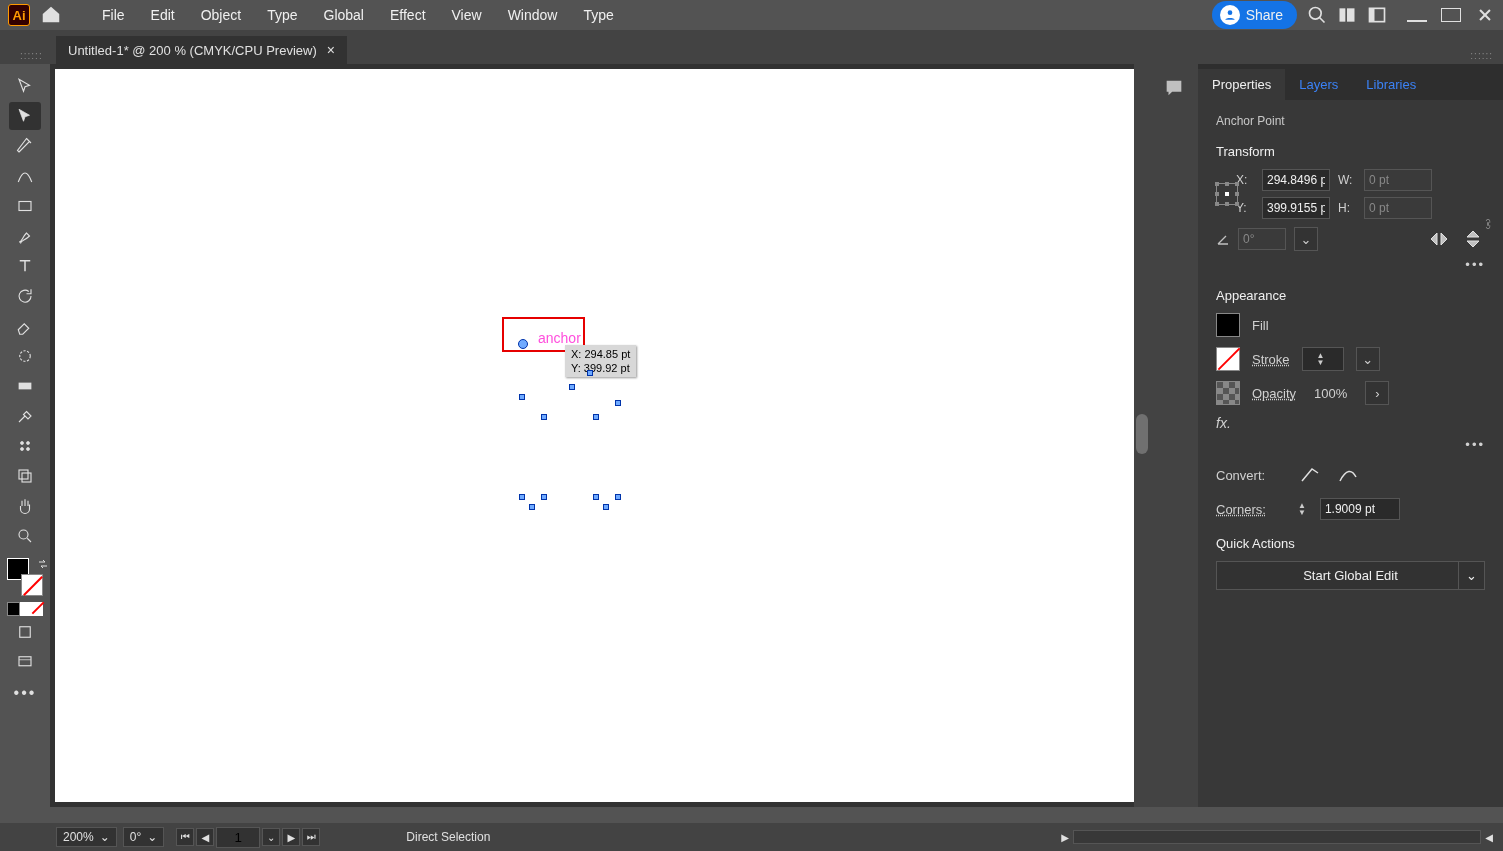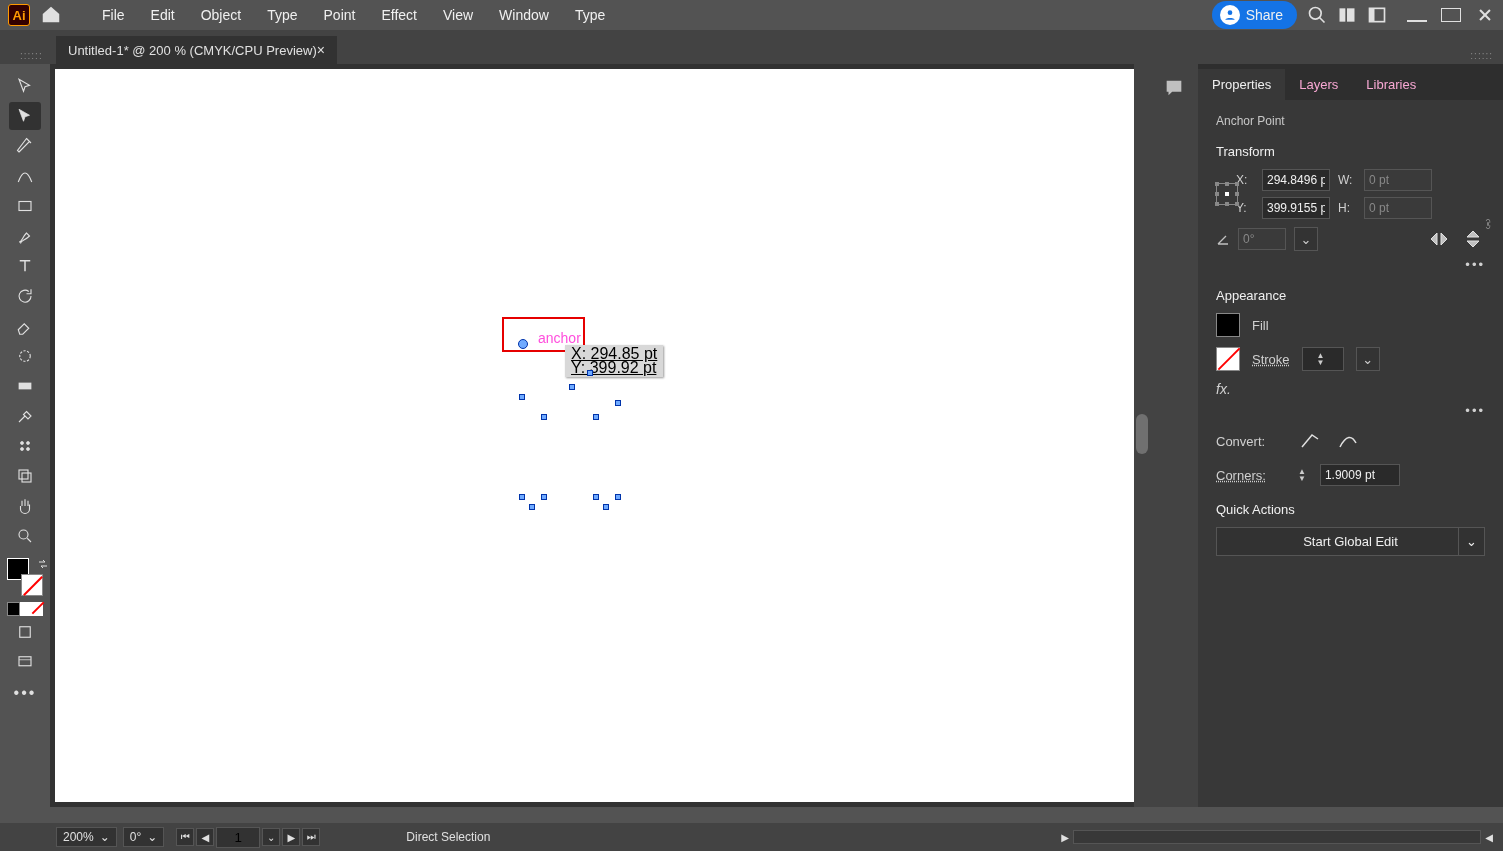--- a/index.html
+++ b/index.html
@@ -17,21 +17,21 @@
 .top-icon { width: 20px; height: 20px; color: #e0e0e0; cursor: pointer; display:flex; align-items:center; justify-content:center; }
 .win-ctrls { display: flex; gap: 14px; margin-left: 10px; }
 .win-btn { width: 20px; height: 14px; border: 1px solid #e0e0e0; cursor: pointer; }
 .win-min { border: none; border-bottom: 2px solid #e0e0e0; }
 .win-close { border: none; position: relative; }
 .win-close::before, .win-close::after { content: ""; position: absolute; left: 50%; top: 50%; width: 14px; height: 2px; background: #e0e0e0; transform: translate(-50%,-50%) rotate(45deg); }
 .win-close::after { transform: translate(-50%,-50%) rotate(-45deg); }
 
 
 .doc-tab-bar { height: 34px; background: #434343; display: flex; align-items: flex-end; padding-left: 56px; }
-.doc-tab { background: #323232; padding: 6px 12px; font-size: 13px; display: flex; align-items: center; color: #e0e0e0; }
+.doc-tab { background: #323232; padding: 6px 12px; font-size: 13px; display: flex; align-items: center; gap: 10px; color: #e0e0e0; }
 .doc-tab .close { font-size: 14px; cursor: pointer; }
 .doc-tab-bar .drag-dots { position: absolute; left: 20px; top: 50px; color: #888; font-size: 10px; letter-spacing:1px;}
 .right-drag-dots { position:absolute; right:10px; top:50px; color:#888; font-size:10px; letter-spacing:1px;}
 
 
 .main { display: flex; height: calc(100% - 46px - 34px - 28px); }
 
 
 .toolbar { width: 50px; background: #535353; display: flex; flex-direction: column; align-items: center; padding-top: 8px; gap: 2px; }
 .tool { width: 32px; height: 28px; display: flex; align-items: center; justify-content: center; cursor: pointer; border-radius: 3px; }
@@ -60,33 +60,33 @@
 .artwork-text { position: absolute; left: 180px; top: 245px; font-size: 230px; font-weight: 500; color: #000; font-family: Calibri, "Segoe UI", sans-serif; letter-spacing:-8px; }
 .art-T{display:inline-block;position:relative;}
 .art-T::before{content:"";position:absolute;left:-10px;top:6px;width:0;height:0;border-left:0px solid transparent;border-right:50px solid transparent;border-top:25px solid #000;transform:rotate(-4deg);}
 .art-C{display:inline-block;position:relative;}
 .art-C::after{content:"";position:absolute;right:-10px;top:8px;width:0;height:0;border-left:50px solid transparent;border-right:0 solid transparent;border-top:22px solid #000;transform:rotate(4deg);}
 
 
 .red-box{position:absolute;left:447px;top:248px;width:83px;height:35px;border:2px solid #e60000;}
 .anchor-label{position:absolute;left:483px;top:261px;color:#ff4edd;font-size:14px;}
 .anchor-pt{position:absolute;left:463px;top:270px;width:10px;height:10px;background:#6faaff;border:1px solid #0033aa;border-radius:50%;}
-.xy-tooltip{position:absolute;left:510px;top:276px;background:#d8d8d8;color:#000;font-size:16px;padding:2px 6px;box-shadow:1px 1px 2px rgba(0,0,0,0.4);line-height:14px;text-decoration:underline;}
+.xy-tooltip{position:absolute;left:510px;top:276px;background:#d8d8d8;color:#000;font-size:11px;padding:2px 6px;box-shadow:1px 1px 2px rgba(0,0,0,0.4);line-height:14px;}
 .h-points{position:absolute;left:454px;top:285px;width:140px;height:160px;}
 .hp{position:absolute;width:6px;height:6px;background:#6faaff;border:1px solid #0033aa;}
 
 
 .dock { width: 48px; background: #434343; display: flex; flex-direction: column; align-items: center; padding-top: 12px; gap: 18px; }
 .dock-ic { width: 24px; height: 24px; display: flex; align-items: center; justify-content: center; cursor: pointer; }
 .dock-ic svg { fill: #c0c0c0; }
 
 
 .panel { width: 305px; background: #383838; display: flex; flex-direction: column; overflow:hidden; }
 .panel-tabs { display: flex; background: #2e2e2e; height: 36px; align-items: flex-end; }
-.ptab { padding: 8px 14px; font-size: 13px; color: #f9a8d4; cursor: pointer; }
+.ptab { padding: 8px 14px; font-size: 13px; color: #3b82f6; cursor: pointer; }
 .ptab.active { background: #383838; color: #f0f0f0; }
 .panel-body { padding: 14px 18px 10px; font-size: 13px; color: #d0d0d0; }
 .sec-title { font-size: 12px; color: #c8c8c8; margin-bottom: 10px; }
 .sec-title2 { font-size: 13px; color: #f0f0f0; margin: 16px 0 10px; }
 .transform-grid { display: grid; grid-template-columns: 12px 18px 68px 18px 68px; gap: 6px 8px; align-items: center; font-size: 12px; }
 .anchor-widget{width:22px;height:22px;position:relative;grid-row:span 2;align-self:center;}
 .anchor-widget .sq{width:22px;height:22px;border:1px solid #888;position:relative;}
 .anchor-widget .dot{width:4px;height:4px;background:#888;position:absolute;}
 .txt-in { background: #2a2a2a; border: 1px solid #555; color: #f0f0f0; padding: 3px 4px; font-size: 12px; width: 100%; }
 .txt-in.disabled { background: #3a3a3a; color: #888; }
@@ -137,21 +137,21 @@
   <div class="home-btn">
     <svg viewBox="0 0 24 24" width="22" height="22">
         <path d="M3 11 12 3l9 8v9H3z" fill="#e0e0e0"></path>
       </svg>
   </div>
   <div class="menu-items">
     <span>File</span>
     <span>Edit</span>
     <span>Object</span>
     <span>Type</span>
-    <span>Point</span>
+    <span>Global</span>
     <span>Effect</span>
     <span>View</span>
     <span>Window</span>
     <span>Type</span>
   </div>
   <div class="menu-right">
     <div class="share-btn">
       <span class="icon">
         <svg viewBox="0 0 24 24" width="14" height="14">
             <circle cx="12" cy="8" r="4" fill="#1473e6"></circle>
@@ -415,20 +415,26 @@
         <div class="stroke-sw"></div>
         <span class="underlined">Stroke</span>
         <div class="step-in">
           <span class="arrows">
               <span>▲</span>
               <span>▼</span>
             </span>
         </div>
         <div class="sel-chev">⌄</div>
       </div>
+      <div class="appear-row opacity-row">
+        <div class="opacity-sw"></div>
+        <span class="underlined">Opacity</span>
+        <span style="margin-left:6px">100%</span>
+        <div class="sel-chev" style="margin-left:6px">›</div>
+      </div>
       <div class="fx">fx.</div>
       <div class="more-dots">•••</div>
 
       <div class="convert-row">
         <span class="row-label">Convert:</span>
         <div class="ic-btn">
             <svg viewBox="0 0 20 16" width="20">
               <path d="M2 14L12 2l6 4" stroke-width="1.5"></path>
             </svg>
           </div>

